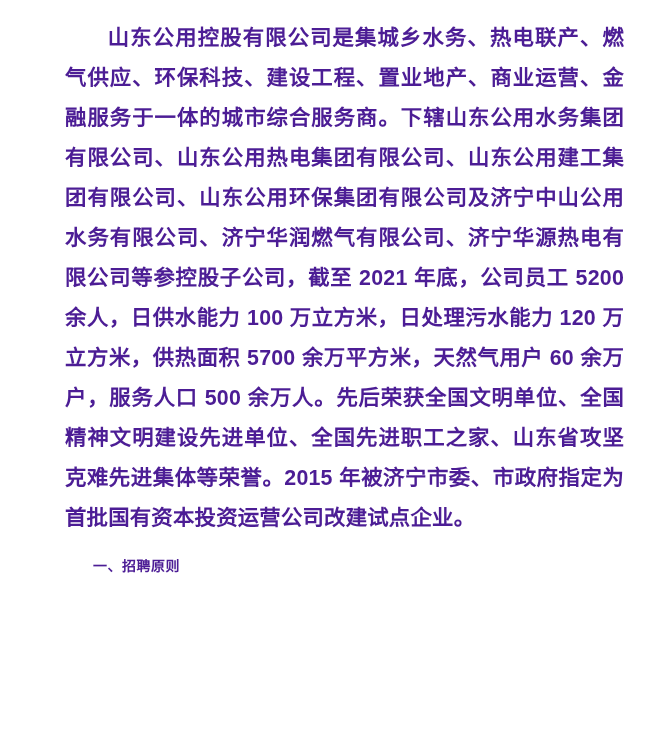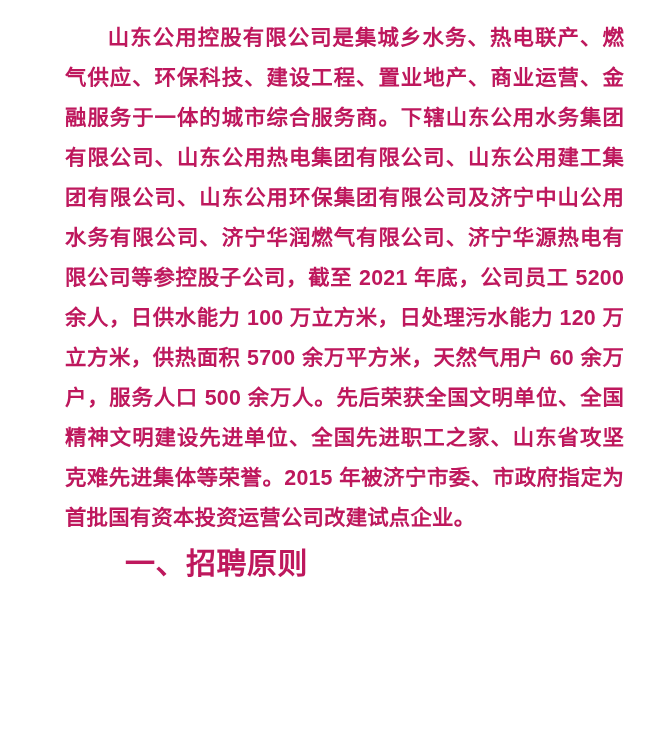--- a/index.html
+++ b/index.html
@@ -11,42 +11,41 @@
     width: 655px;
     height: 729px;
     overflow: hidden;
   }
   .page {
     box-sizing: border-box;
     width: 655px;
     height: 729px;
     padding: 18px 31px 0 65px;
     background: #ffffff;
-    color: #be185d;
+    color: #4c1d95;
     font-family: "Liberation Sans", sans-serif;
   }
   .body-para {
     margin: 0;
     font-size: 21.4px;
     line-height: 40px;
     font-weight: 600;
     text-align: justify;
     text-justify: inter-ideograph;
     text-indent: 2em;
     letter-spacing: 0.2px;
     word-break: break-all;
   }
   .section-heading {
     margin: 8px 0 0 0;
-    font-size: 30px;
+    font-size: 14px;
     line-height: 40px;
     font-weight: 800;
     text-indent: 2em;
     letter-spacing: 0.5px;
-    font-family: Liberation Mono, monospace;
   }
 </style>
 </head>
 <body>
 
 <div class="page">
   <p class="body-para">山东公用控股有限公司是集城乡水务、热电联产、燃气供应、环保科技、建设工程、置业地产、商业运营、金融服务于一体的城市综合服务商。下辖山东公用水务集团有限公司、山东公用热电集团有限公司、山东公用建工集团有限公司、山东公用环保集团有限公司及济宁中山公用水务有限公司、济宁华润燃气有限公司、济宁华源热电有限公司等参控股子公司，截至 2021 年底，公司员工 5200 余人，日供水能力 100 万立方米，日处理污水能力 120 万立方米，供热面积 5700 余万平方米，天然气用户 60 余万户，服务人口 500 余万人。先后荣获全国文明单位、全国精神文明建设先进单位、全国先进职工之家、山东省攻坚克难先进集体等荣誉。2015 年被济宁市委、市政府指定为首批国有资本投资运营公司改建试点企业。</p>
   <p class="section-heading">一、招聘原则</p>
 </div>
 

